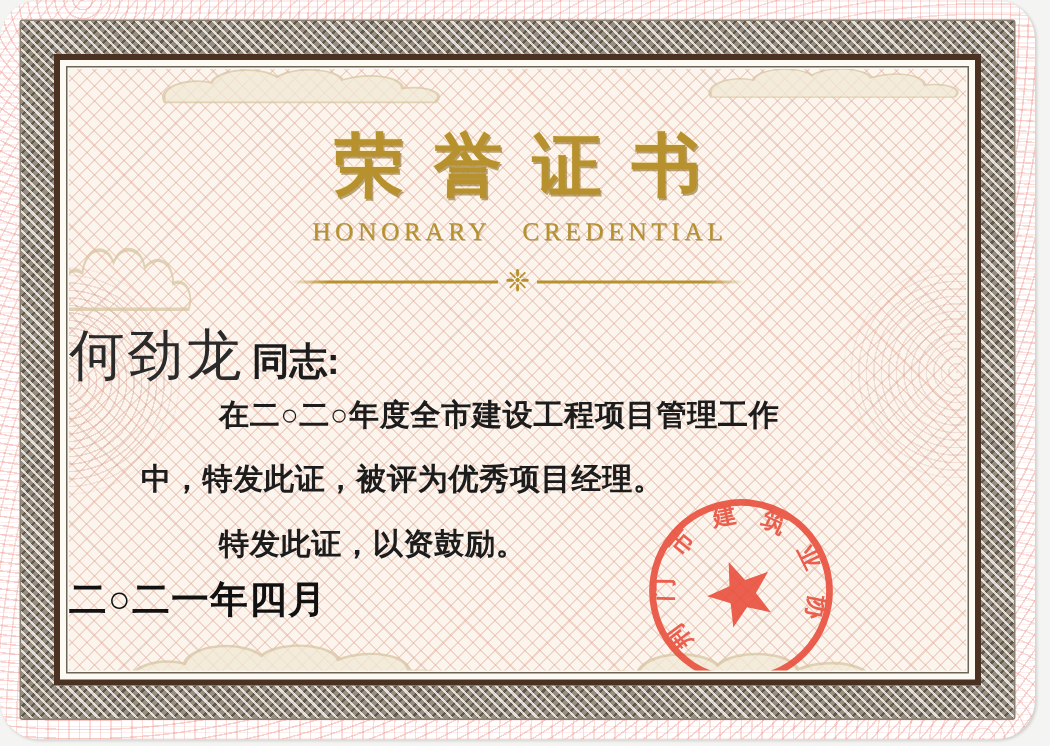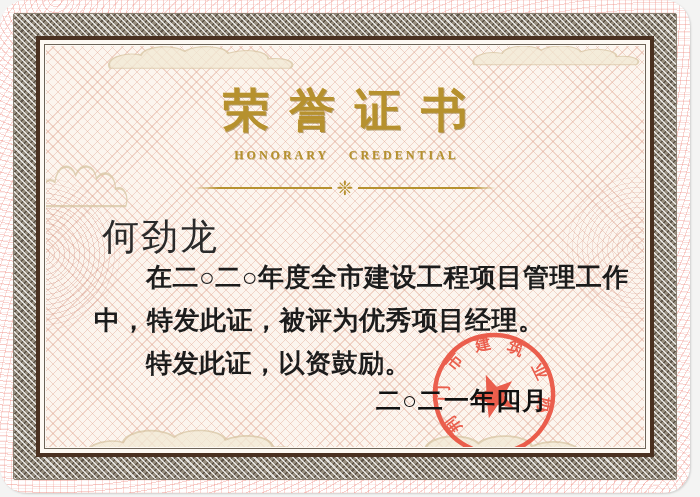--- a/index.html
+++ b/index.html
@@ -46,40 +46,40 @@
 
   
   .content { position:relative; width:100%; height:100%; padding-top:38px; }
 
   .title { text-align:center; font-family:"Liberation Serif","DejaVu Serif",serif;
     font-size:46px; line-height:54px; font-weight:bold; color:#b6912e;
     letter-spacing:20px; padding-left:20px;
     text-shadow: 1px 1px 0 rgba(130,95,20,.55), -0.5px -0.5px 0 rgba(255,235,180,.6);
   }
   .subtitle { margin-top:8px; text-align:center; font-family:"Liberation Serif","DejaVu Serif",serif;
-    font-size:12px; line-height:18px; font-weight:bold; color:#b6912e;
+    font-size:17px; line-height:18px; font-weight:normal; color:#b6912e;
     letter-spacing:3px; word-spacing:14px; padding-left:3px;
     text-shadow: .5px .5px 0 rgba(130,95,20,.4);
   }
   .divider { margin-top:16px; height:16px; display:flex; align-items:center; justify-content:center; gap:5px; }
   .divider .dline { height:2px; width:138px; }
   .divider .dline.l { background:linear-gradient(to right, rgba(182,145,46,0), #b6912e 18%, #b6912e); }
   .divider .dline.r { background:linear-gradient(to left,  rgba(182,145,46,0), #b6912e 18%, #b6912e); }
   .divider .orn { color:#b6912e; font-size:20px; line-height:16px; }
 
-  .recipient { margin-top:16px; margin-left:56px; display:flex; align-items:baseline; height:40px; }
+  .recipient { margin-top:16px; display:flex; align-items:baseline; height:40px; }
   .recipient .rname { font-family:"Liberation Serif","DejaVu Serif",serif;
     font-size:37px; color:#2a2a2a; letter-spacing:2px; }
   .recipient .rsal { font-size:25px; font-weight:bold; color:#1c1c1c; margin-left:5px; }
 
   .bodytext { margin-top:4px; padding-left:48px; color:#1c1c1c; }
-  .bodytext .bline { font-size:26px; font-weight:bold; line-height:43px; white-space:nowrap; letter-spacing:.5px; }
+  .bodytext .bline { font-size:20px; font-weight:bold; line-height:43px; white-space:nowrap; letter-spacing:.5px; }
   .bodytext .indent { padding-left:52px; }
 
-  .issue-date { position:relative; z-index:2; text-align:right; padding-right:96px;
+  .issue-date { position:relative; z-index:2; padding-right:96px;
     font-size:25px; font-weight:bold; color:#111; line-height:30px; letter-spacing:1px; }
 
   .seal { position:absolute; left:372px; top:272px; width:152px; height:152px;
     z-index:1; transform:rotate(-12deg); opacity:.88; }
 </style>
 </head>
 <body>
 
 <div class="stage">
   <div class="cert">
@@ -124,20 +124,21 @@
         <div class="subtitle">HONORARY CREDENTIAL</div>
 
         <div class="divider">
           <span class="dline l"></span>
           <span class="orn">❈</span>
           <span class="dline r"></span>
         </div>
 
         <div class="recipient">
           <span class="rname">何劲龙</span>
+          <span class="rsal">同志:</span>
         </div>
 
         <div class="bodytext">
           <div class="bline indent">在二○二○年度全市建设工程项目管理工作</div>
           <div class="bline">中，特发此证，被评为优秀项目经理。</div>
           <div class="bline indent">特发此证，以资鼓励。</div>
         </div>
 
         <div class="issue-date">二○二一年四月</div>
       </div>

